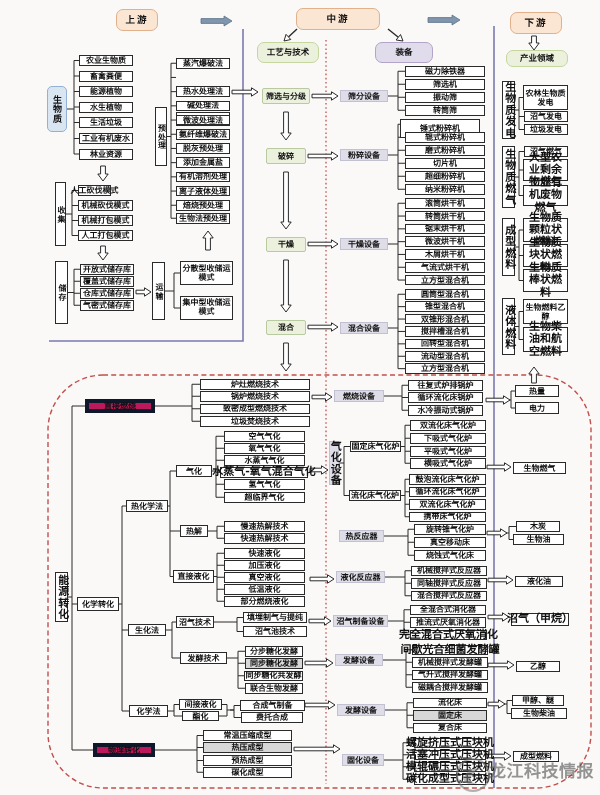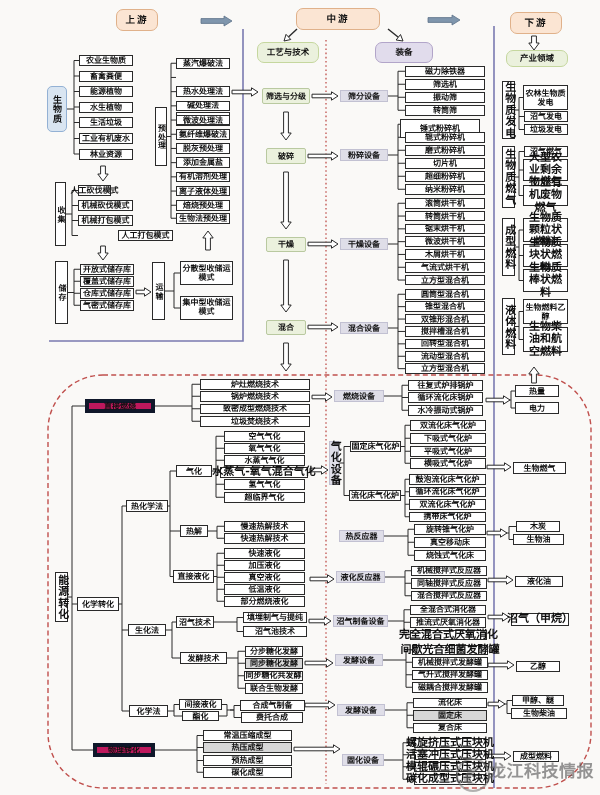--- a/index.html
+++ b/index.html
@@ -122,21 +122,21 @@
       <div class="box" style="left: 79px; top: 70.5px; width: 54px; height: 11px;">畜禽粪便</div>
       <div class="box" style="left: 79px; top: 86px; width: 54px; height: 11px;">能源植物</div>
       <div class="box" style="left: 79px; top: 101.5px; width: 54px; height: 11px;">水生植物</div>
       <div class="box" style="left: 79px; top: 117px; width: 54px; height: 11px;">生活垃圾</div>
       <div class="box" style="left: 79px; top: 133px; width: 54px; height: 11px;">工业有机废水</div>
       <div class="box" style="left: 79px; top: 148.5px; width: 54px; height: 11px;">林业资源</div>
       <div class="box v" style="left: 55px; top: 182px; width: 11px; height: 64px;">收集</div>
       <div class="box" style="left: 78px; top: 185px; width: 33px; height: 11px;">人工砍伐模式</div>
       <div class="box" style="left: 78px; top: 200px; width: 55px; height: 11px;">机械砍伐模式</div>
       <div class="box" style="left: 78px; top: 215px; width: 55px; height: 11px;">机械打包模式</div>
-      <div class="box" style="left: 78px; top: 230px; width: 55px; height: 11px; margin-left: 40px;">人工打包模式</div>
+      <div class="box" style="left: 78px; top: 230px; width: 55px; height: 11px;">人工打包模式</div>
       <div class="box v" style="left: 55px; top: 261px; width: 13px; height: 63px;">储存</div>
       <div class="box" style="left: 80px; top: 264px; width: 54px; height: 10.5px;">开放式储存库</div>
       <div class="box" style="left: 80px; top: 276px; width: 54px; height: 10.5px;">覆盖式储存库</div>
       <div class="box" style="left: 80px; top: 288px; width: 54px; height: 10.5px;">仓库式储存库</div>
       <div class="box" style="left: 80px; top: 300px; width: 54px; height: 10.5px;">气密式储存库</div>
       <div class="box v" style="left: 152px; top: 262px; width: 13px; height: 58px;">运输</div>
       <div class="box wrap" style="left: 180px; top: 261px; width: 53px; height: 24px;">分散型收储运模式</div>
       <div class="box wrap" style="left: 180px; top: 296px; width: 53px; height: 24px; font-family: Liberation Serif, serif;">集中型收储运模式</div>
       <div class="box v" style="left: 155px; top: 107px; width: 12px; height: 59px;">预处理</div>
       <div class="box" style="left: 176px; top: 58px; width: 54px; height: 10.5px;">蒸汽爆破法</div>

